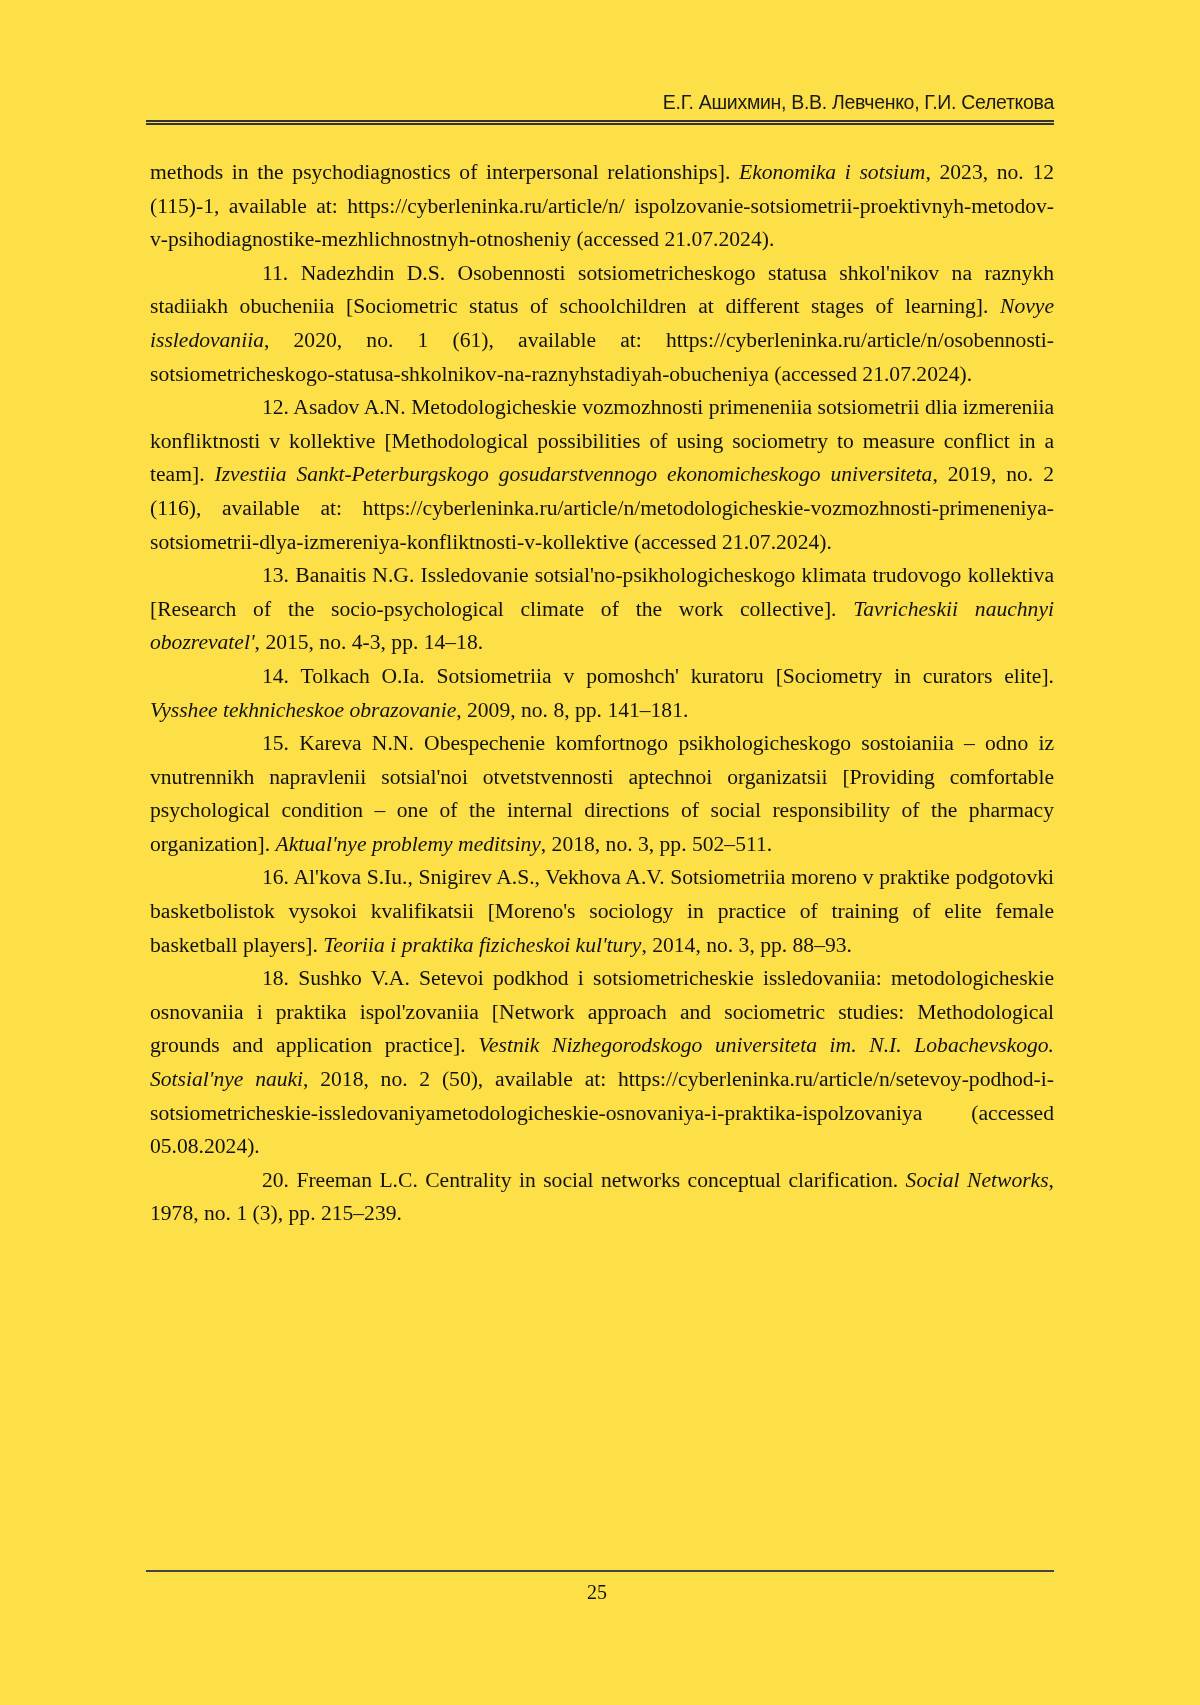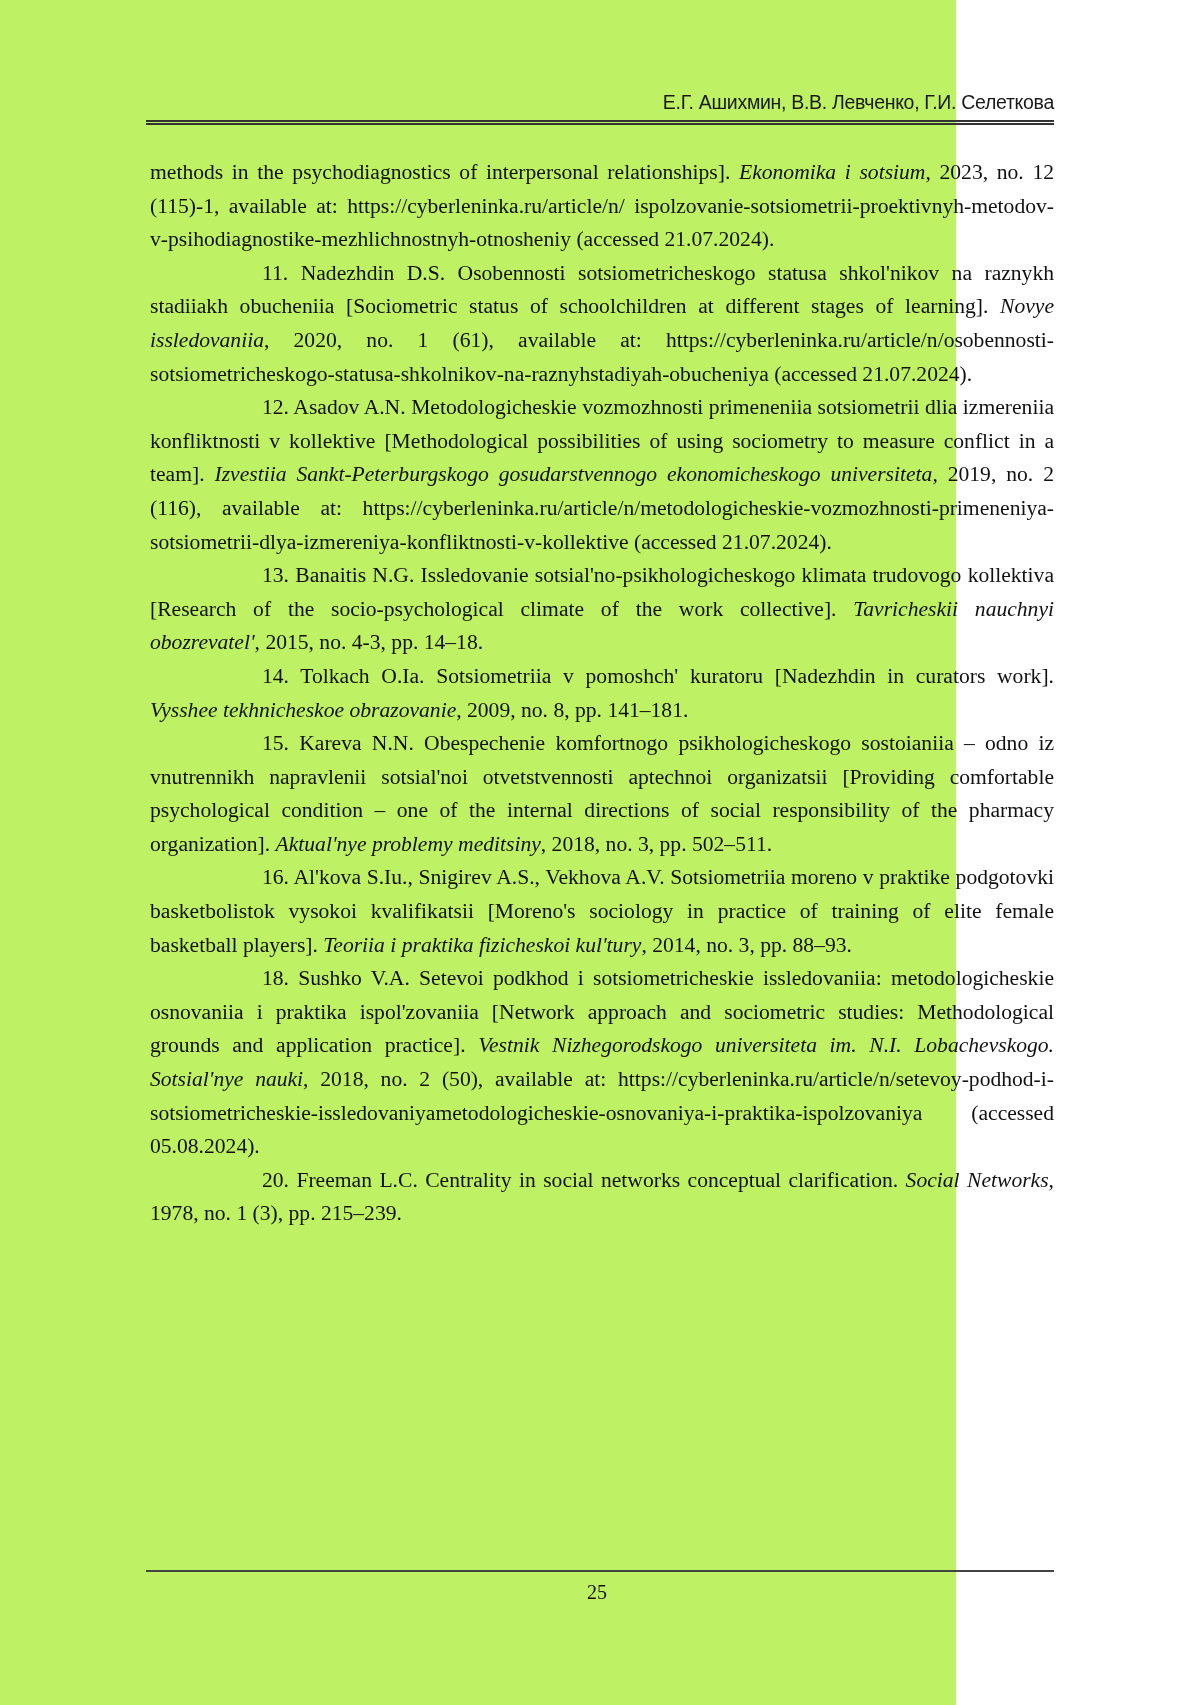--- a/index.html
+++ b/index.html
@@ -1,17 +1,17 @@
 <!DOCTYPE html>
 <html><head>
   <meta charset="utf-8">
   <style>
     html, body { margin: 0; padding: 0; background: #ffffff; }
     body { width: 1200px; height: 1705px; position: relative; overflow: hidden; }
-    .page { position: absolute; left: 0; top: 0; width: 956px; height: 1705px; background: #bef264; }
+    .page { position: absolute; left: 0; top: 0; width: 1200px; height: 1705px; background: #fde047; }
     .running-head {
       position: absolute; left: 146px; width: 908px; top: 91px;
       text-align: right; font-family: "Liberation Sans", sans-serif;
       font-size: 19.5px; color: #1a1a1a; letter-spacing: -0.3px;
     }
     .head-rule { position: absolute; left: 146px; width: 908px; top: 120px; height: 5px; }
     .head-rule .l1 { position: absolute; left: 0; right: 0; top: 0; height: 2px; background: #333; }
     .head-rule .l2 { position: absolute; left: 0; right: 0; top: 3px; height: 2px; background: #333; }
     .body-text {
       position: absolute; left: 150px; width: 904px; top: 156px;
@@ -46,21 +46,21 @@
     <p class="ref">
       <span class="num">11.</span> <span>Nadezhdin D.S. Osobennosti sotsiometricheskogo statusa shkol'nikov na raznykh stadiiakh obucheniia [Sociometric status of schoolchildren at different stages of learning]. </span><i>Novye issledovaniia</i><span>, 2020, no. 1 (61), available at: https://cyber­leninka.ru/article/n/osobennosti-sotsiometricheskogo-statusa-shkolnikov-na-raznyh­stadiyah-obucheniya (accessed 21.07.2024).</span>
     </p>
     <p class="ref">
       <span class="num">12.</span> <span>Asadov A.N. Metodologicheskie vozmozhnosti primeneniia sotsiometrii dlia izmereniia konfliktnosti v kollektive [Methodological possibilities of using soci­ometry to measure conflict in a team]. </span><i>Izvestiia Sankt-Peterburgskogo gosudarstven­nogo ekonomicheskogo universiteta</i><span>, 2019, no. 2 (116), available at: https://cyber­leninka.ru/article/n/metodologicheskie-vozmozhnosti-primeneniya-sotsiometrii-dlya-iz­mereniya-konfliktnosti-v-kollektive (accessed 21.07.2024).</span>
     </p>
     <p class="ref">
       <span class="num">13.</span> <span>Banaitis N.G. Issledovanie sotsial'no-psikhologicheskogo klimata tru­dovogo kollektiva [Research of the socio-psychological climate of the work collec­tive]. </span><i>Tavricheskii nauchnyi obozrevatel'</i><span>, 2015, no. 4-3, pp. 14–18.</span>
     </p>
     <p class="ref">
-      <span class="num">14.</span> <span>Tolkach O.Ia. Sotsiometriia v pomoshch' kuratoru [Nadezhdin in curators work]. </span><i>Vysshee tekhnicheskoe obrazovanie</i><span>, 2009, no. 8, pp. 141–181.</span>
+      <span class="num">14.</span> <span>Tolkach O.Ia. Sotsiometriia v pomoshch' kuratoru [Sociometry in curators elite]. </span><i>Vysshee tekhnicheskoe obrazovanie</i><span>, 2009, no. 8, pp. 141–181.</span>
     </p>
     <p class="ref">
       <span class="num">15.</span> <span>Kareva N.N. Obespechenie komfortnogo psikhologicheskogo sostoianiia – odno iz vnutrennikh napravlenii sotsial'noi otvetstvennosti aptechnoi organizatsii [Providing comfortable psychological condition – one of the internal directions of so­cial responsibility of the pharmacy organization]. </span><i>Aktual'nye problemy meditsiny</i><span>, 2018, no. 3, pp. 502–511.</span>
     </p>
     <p class="ref">
       <span class="num">16.</span> <span>Al'kova S.Iu., Snigirev A.S., Vekhova A.V. Sotsiometriia moreno v praktike podgotovki basketbolistok vysokoi kvalifikatsii [Moreno's sociology in practice of training of elite female basketball players]. </span><i>Teoriia i praktika fizicheskoi kul'tury</i><span>, 2014, no. 3, pp. 88–93.</span>
     </p>
     <p class="ref">
       <span class="num">18.</span> <span>Sushko V.A. Setevoi podkhod i sotsiometricheskie issledovaniia: metodo­logicheskie osnovaniia i praktika ispol'zovaniia [Network approach and sociometric studies: Methodological grounds and application practice]. </span><i>Vestnik Nizhegorodskogo universiteta im. N.I. Lobachevskogo. Sotsial'nye nauki</i><span>, 2018, no. 2 (50), available at: https://cyberleninka.ru/article/n/setevoy-podhod-i-sotsiometricheskie-issledovaniya­metodologicheskie-osnovaniya-i-praktika-ispolzovaniya (accessed 05.08.2024).</span>
     </p>

